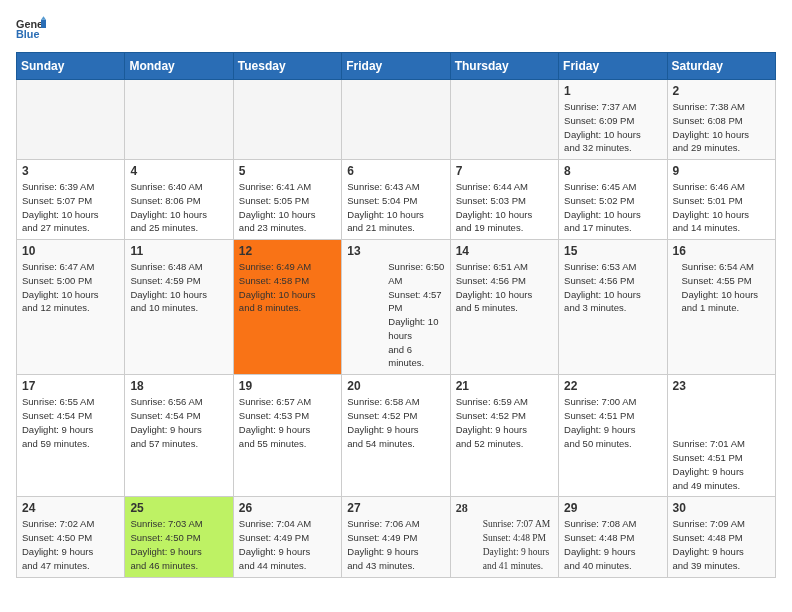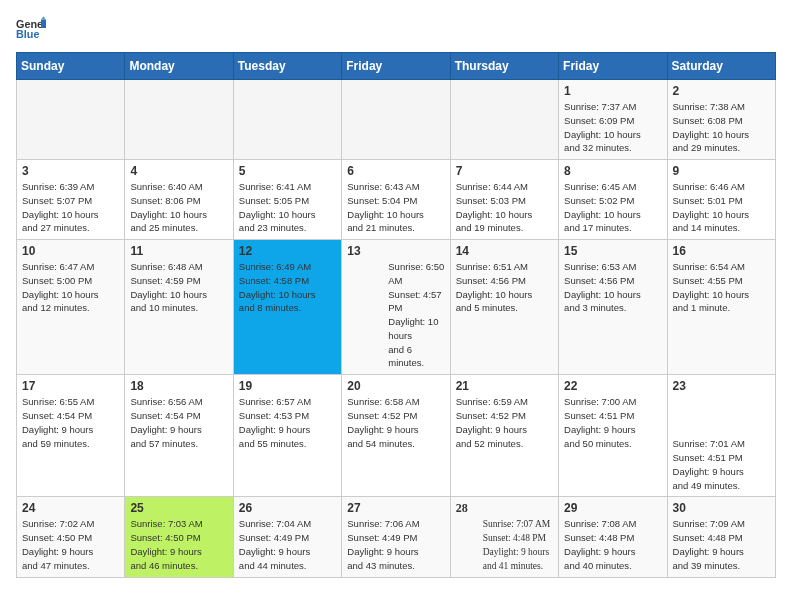--- a/index.html
+++ b/index.html
@@ -196,21 +196,21 @@
 Daylight: 10 hours
 and 12 minutes.</div>
         </td>
         <td style="background: rgb(249, 249, 249);">
           <span class="day-number">11</span>
           <div class="day-info" style="white-space: pre-line;">Sunrise: 6:48 AM
 Sunset: 4:59 PM
 Daylight: 10 hours
 and 10 minutes.</div>
         </td>
-        <td style="background: #0ea5e9;">
+        <td style="background: #f97316;">
           <span class="day-number">12</span>
           <div class="day-info" style="white-space: pre-line;">Sunrise: 6:49 AM
 Sunset: 4:58 PM
 Daylight: 10 hours
 and 8 minutes.</div>
         </td>
         <td style="background: rgb(249, 249, 249);">
           <span class="day-number">13</span>
           <div class="day-info" style="white-space: pre-line; margin-left: 41px;">Sunrise: 6:50 AM
 Sunset: 4:57 PM
@@ -226,21 +226,21 @@
         </td>
         <td style="background: rgb(249, 249, 249);">
           <span class="day-number">15</span>
           <div class="day-info" style="white-space: pre-line;">Sunrise: 6:53 AM
 Sunset: 4:56 PM
 Daylight: 10 hours
 and 3 minutes.</div>
         </td>
         <td style="background: rgb(249, 249, 249);">
           <span class="day-number">16</span>
-          <div class="day-info" style="white-space: pre-line;">Sunrise: 6:54 AM
+          <div class="day-info" style="white-space: pre-line; margin-left: 9px;">Sunrise: 6:54 AM
 Sunset: 4:55 PM
 Daylight: 10 hours
 and 1 minute.</div>
         </td>
       </tr>
       <tr>
         <td>
           <span class="day-number">17</span>
           <div class="day-info" style="white-space: pre-line;">Sunrise: 6:55 AM
 Sunset: 4:54 PM

